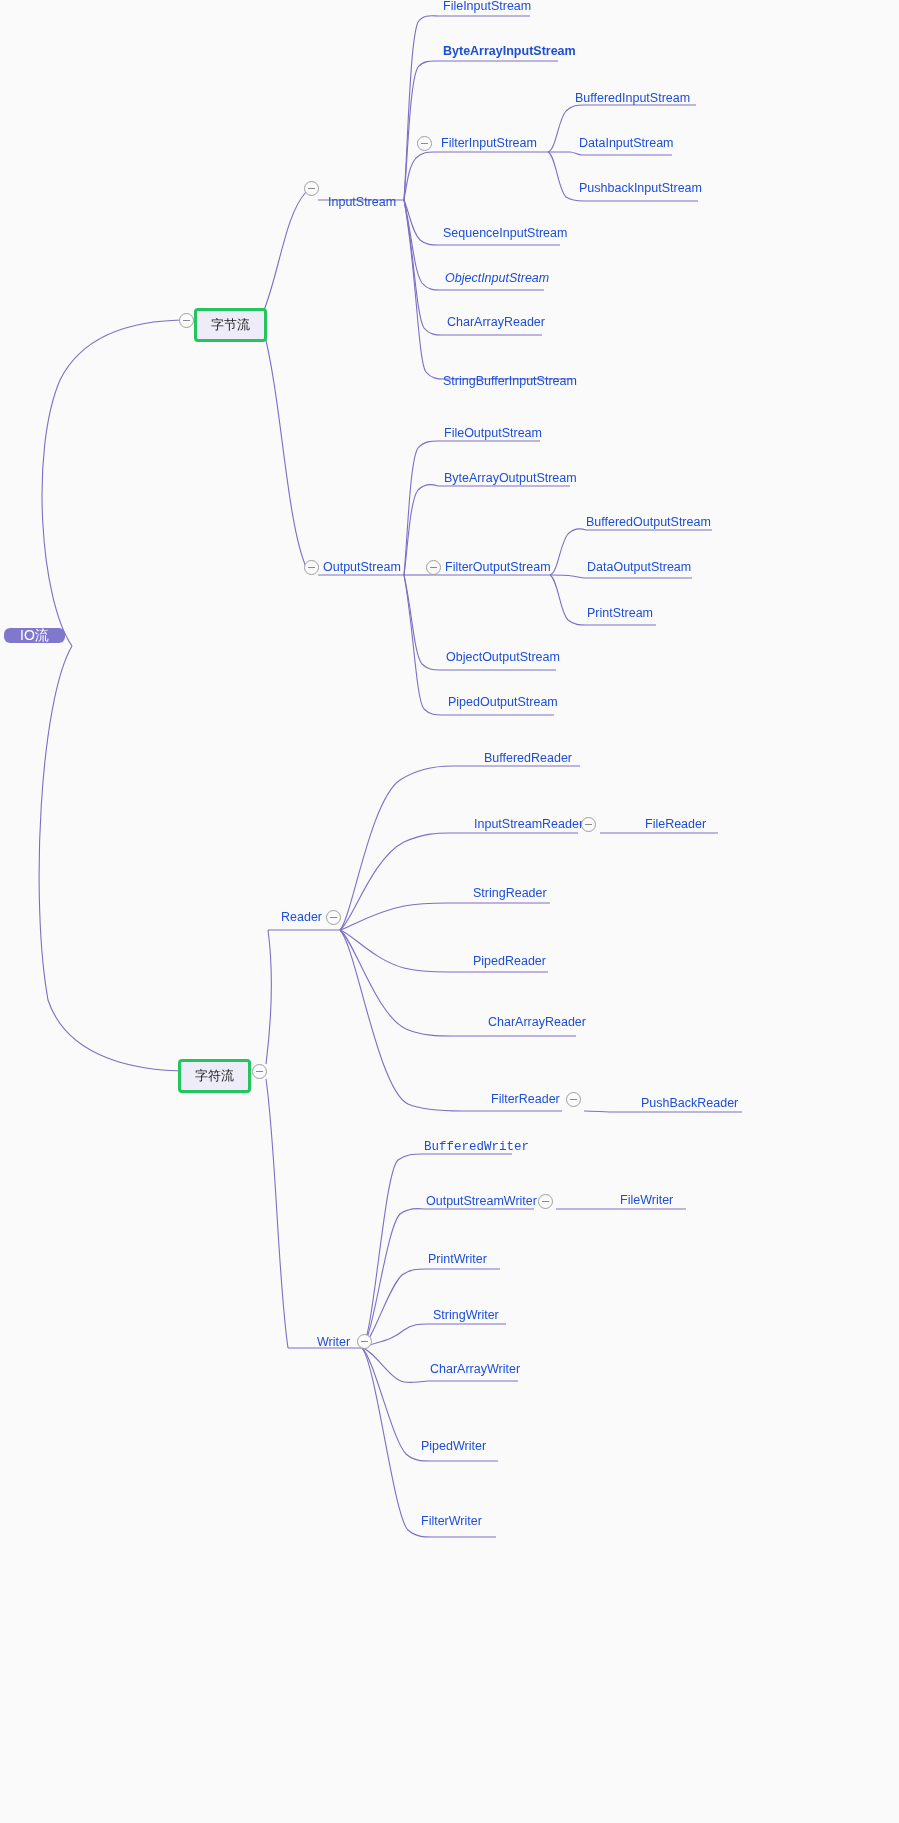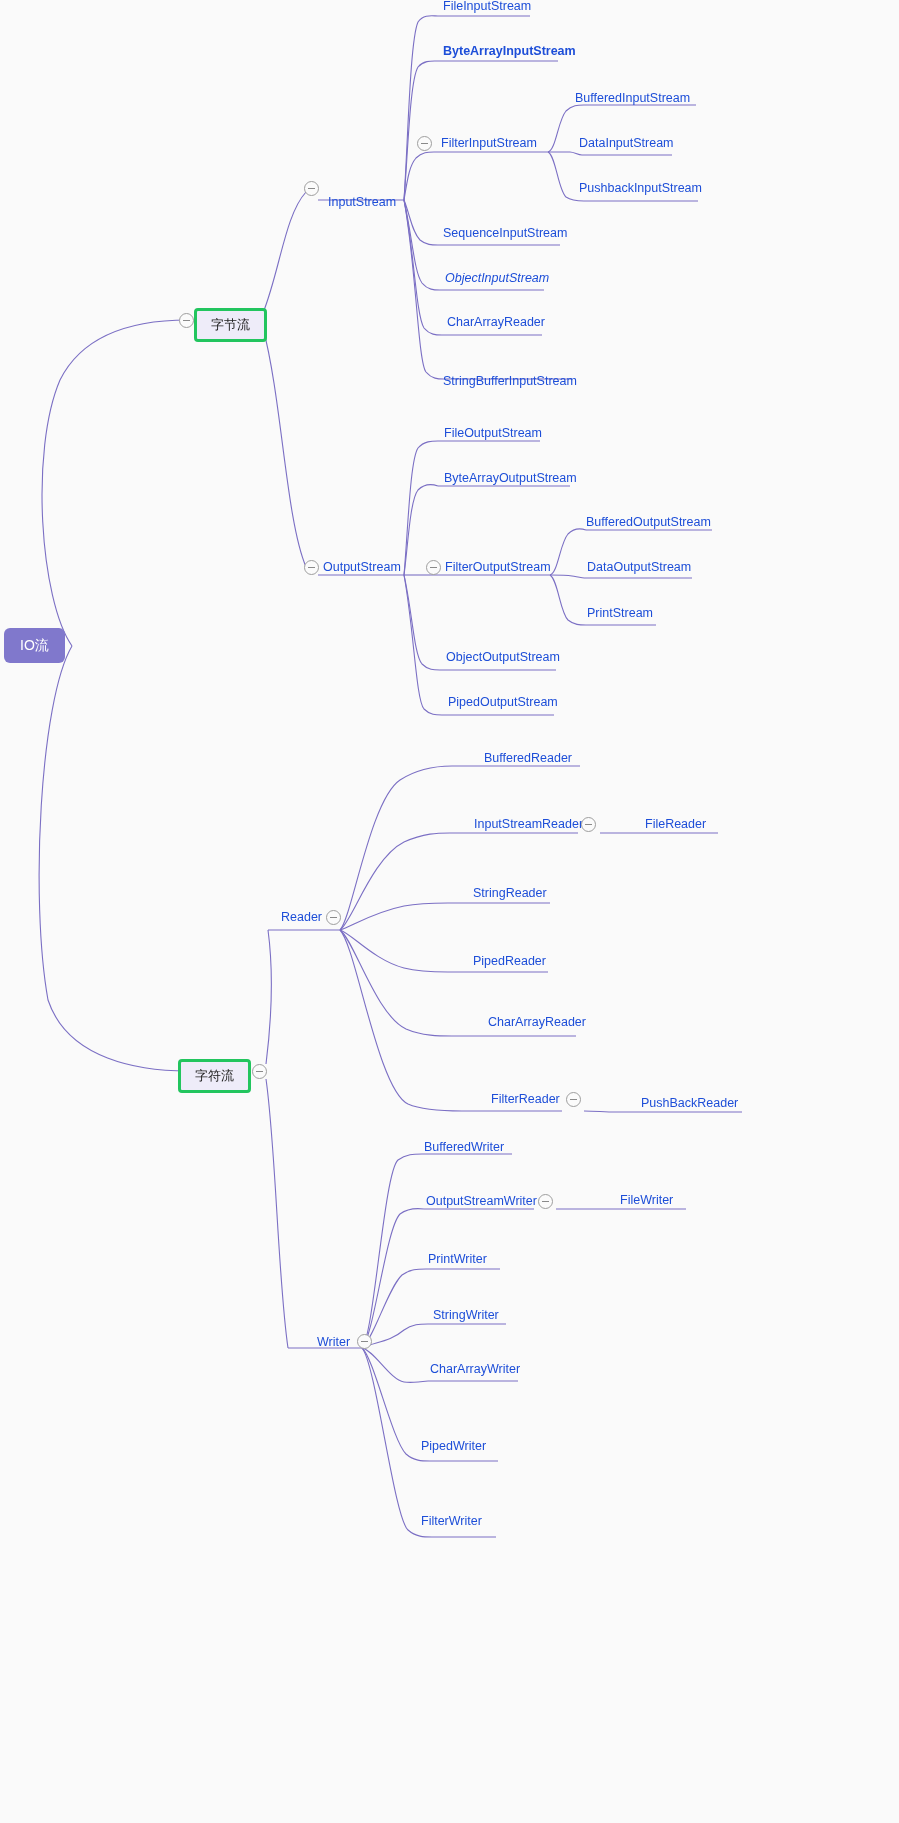--- a/index.html
+++ b/index.html
@@ -14,21 +14,21 @@
   svg.links path{fill:none;stroke:#7b6fc4;stroke-width:1.1;}
   svg.links line{stroke:#7b6fc4;stroke-width:1.1;}
 
   .node{position:absolute;}
 
   
   .root{
     background:#8078cc;
     color:#ffffff;
     border-radius:6px;
-    padding:10px 16px;
+    padding:0 16px;
     font-size:14px;
     line-height:1.1;
     white-space:nowrap;
     box-sizing:border-box;
   }
 
   
   .boxed{
     background:#eeecf9;
     border:3px solid #22c55e;
@@ -225,21 +225,21 @@
   <div class="toggle" style="left:581px;top:817px;"></div>
   <div class="node leaf" style="left:645px;top:818px;">FileReader</div>
 
   <div class="node leaf" style="left:491px;top:1093px;">FilterReader</div>
   <div class="toggle" style="left:566px;top:1092px;"></div>
   <div class="node leaf" style="left:641px;top:1097px;">PushBackReader</div>
 
   <div class="node leaf" style="left:317px;top:1336px;">Writer</div>
   <div class="toggle" style="left:357px;top:1334px;"></div>
 
-  <div class="node leaf" style="left:424px;top:1141px;">BufferedWriter</div>
+  <div class="node leaf" style="left:424px;top:1141px;font-family:Liberation Mono, monospace;">BufferedWriter</div>
   <div class="node leaf" style="left:428px;top:1253px;">PrintWriter</div>
   <div class="node leaf" style="left:433px;top:1309px;">StringWriter</div>
   <div class="node leaf" style="left:430px;top:1363px;">CharArrayWriter</div>
   <div class="node leaf" style="left:421px;top:1440px;">PipedWriter</div>
   <div class="node leaf" style="left:421px;top:1515px;">FilterWriter</div>
 
   <div class="node leaf" style="left:426px;top:1195px;">OutputStreamWriter</div>
   <div class="toggle" style="left:538px;top:1194px;"></div>
   <div class="node leaf" style="left:620px;top:1194px;">FileWriter</div>
 

